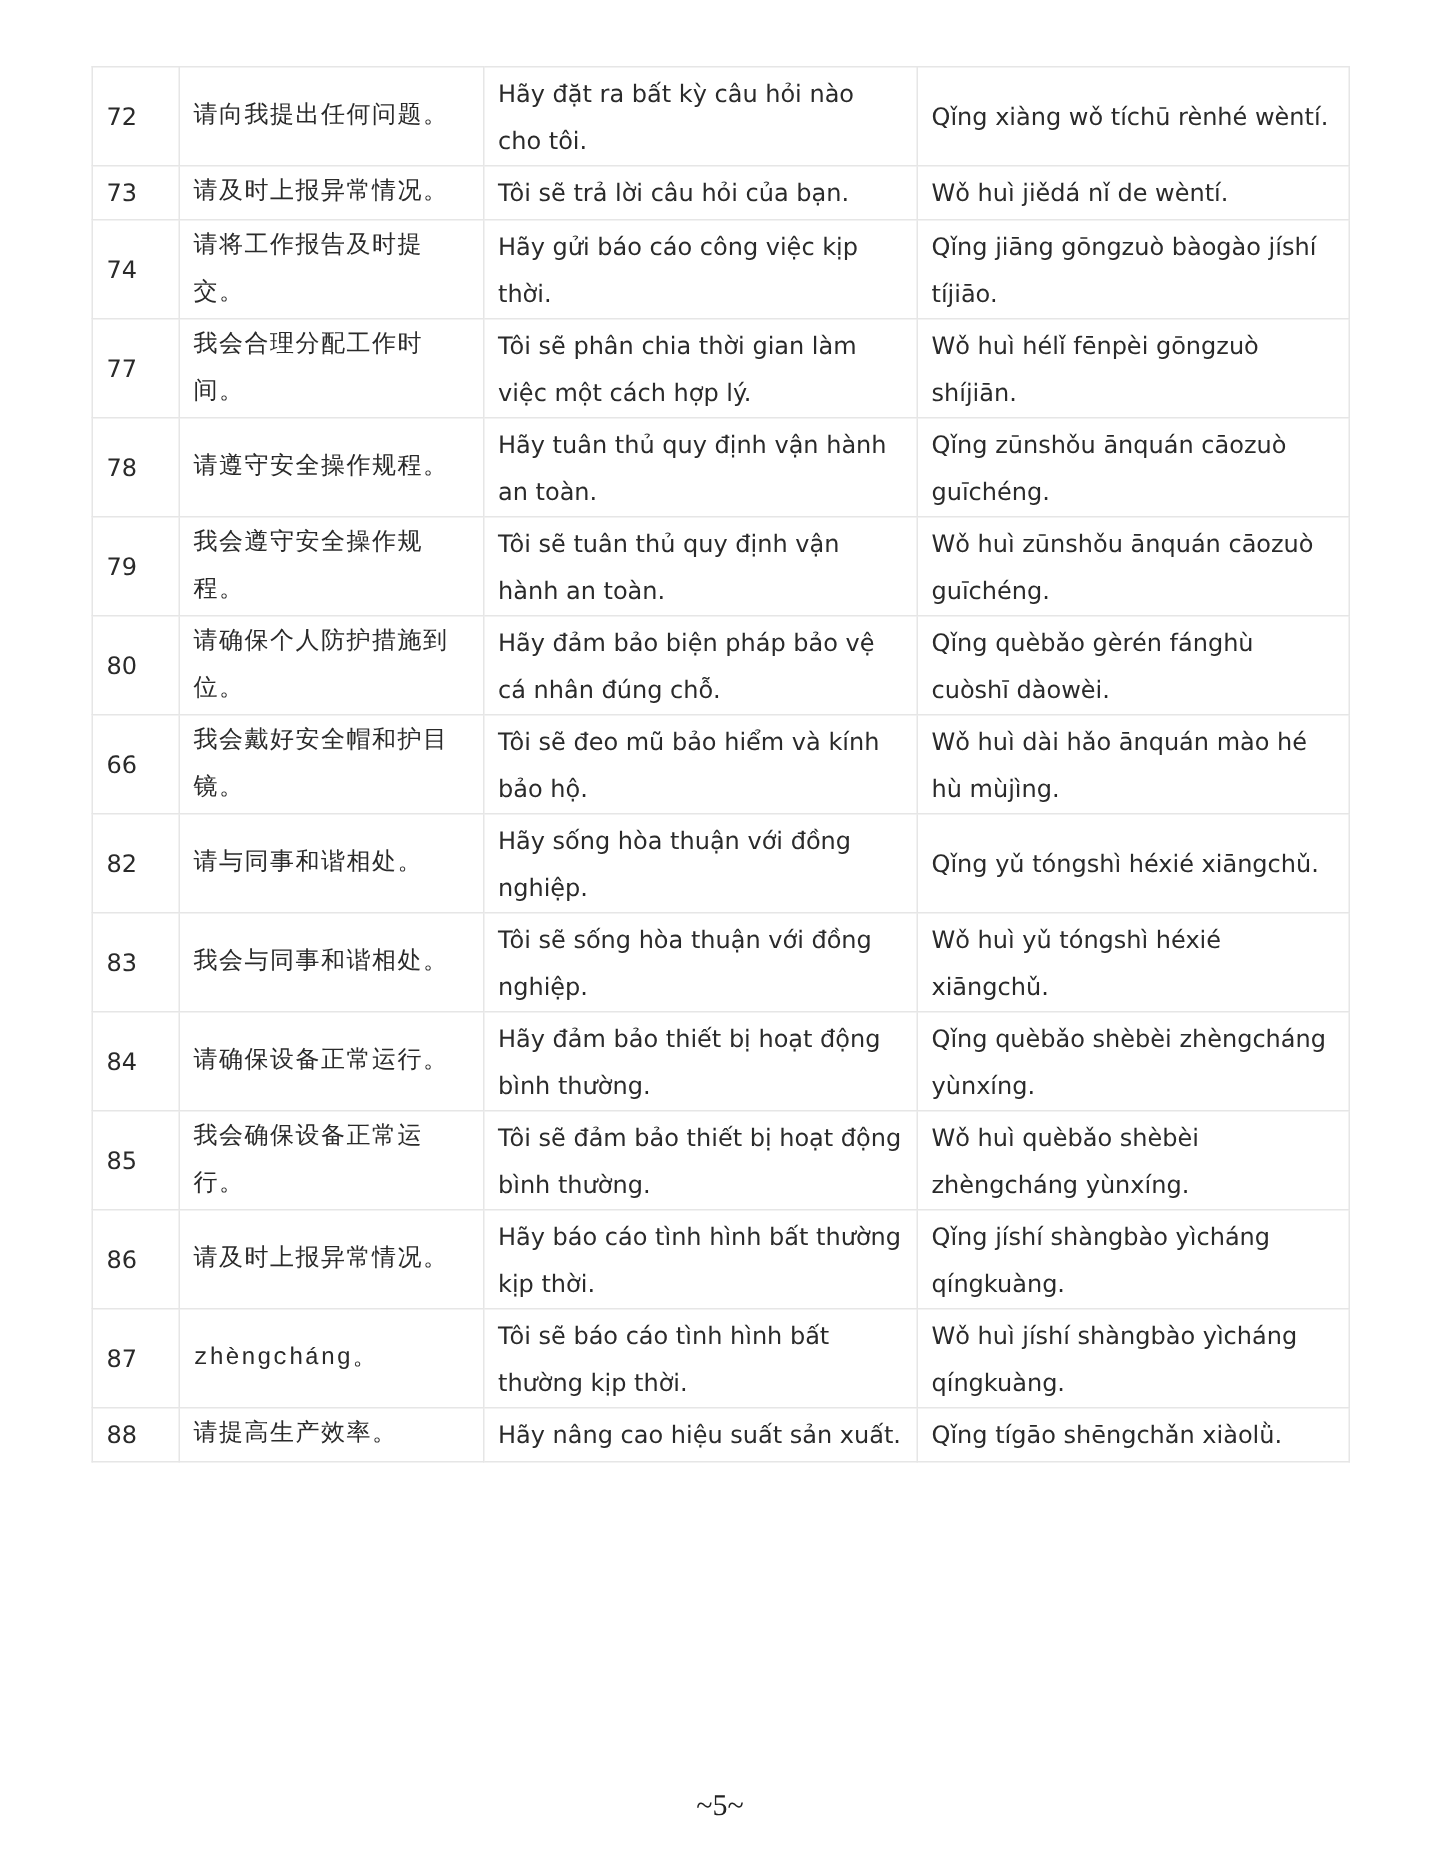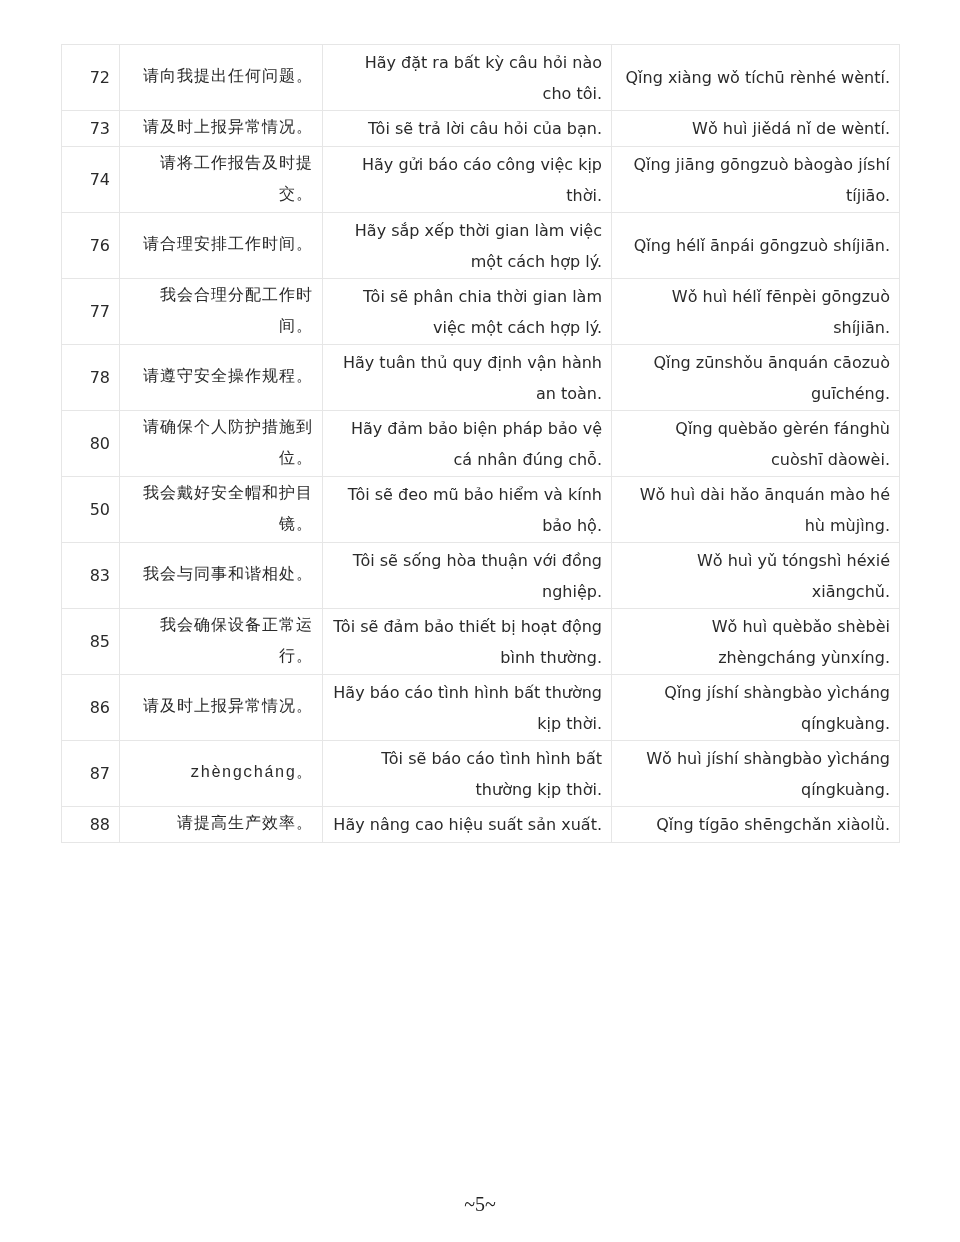--- a/index.html
+++ b/index.html
@@ -1,18 +1,18 @@
 <!DOCTYPE html>
 <html><head>
 <meta charset="utf-8">
 <style>
   html, body { margin: 0; padding: 0; background: #ffffff; }
   body { width: 960px; height: 1242px; position: relative; overflow: hidden;
          font-family: "DejaVu Sans", "Liberation Sans", sans-serif; color: #222; }
-  .page { position: absolute; left: 61px; top: 44px; width: 838px; text-align: right; }
+  .page { position: absolute; left: 61px; top: 44px; width: 838px; }
   table { border-collapse: collapse; width: 838px; table-layout: fixed; }
   col.c-num { width: 58px; }
   col.c-zh { width: 203px; }
   col.c-vi { width: 289px; }
   col.c-py { width: 288px; }
   td { border: 1px solid #e6e6e6; padding: 0 9px; vertical-align: middle;
        font-size: 16px; line-height: 31px; color: #2a2a2a; }
   td.num { padding-left: 9px; }
   td.zh { font-family: Liberation Mono, monospace; letter-spacing: 1px; }
   tr.h2 td { height: 65px; }
@@ -44,54 +44,66 @@
         <td class="vi">Tôi sẽ trả lời câu hỏi của bạn.</td>
         <td class="py">Wǒ huì jiědá nǐ de wèntí.</td>
       </tr>
       <tr class="h2">
         <td class="num">74</td>
         <td class="zh">请将工作报告及时提交。</td>
         <td class="vi">Hãy gửi báo cáo công việc kịp thời.</td>
         <td class="py">Qǐng jiāng gōngzuò bàogào jíshí tíjiāo.</td>
       </tr>
       <tr class="h2">
-        <td class="num">76</td>
-        <td class="zh">请合理安排工作时间。</td>
-        <td class="vi">Hãy sắp xếp thời gian làm việc một cách hợp lý.</td>
-        <td class="py">Qǐng hélǐ ānpái gōngzuò shíjiān.</td>
-      </tr>
-      <tr class="h2">
         <td class="num">77</td>
         <td class="zh">我会合理分配工作时间。</td>
         <td class="vi">Tôi sẽ phân chia thời gian làm việc một cách hợp lý.</td>
         <td class="py">Wǒ huì hélǐ fēnpèi gōngzuò shíjiān.</td>
       </tr>
       <tr class="h2">
         <td class="num">78</td>
         <td class="zh">请遵守安全操作规程。</td>
         <td class="vi">Hãy tuân thủ quy định vận hành an toàn.</td>
         <td class="py">Qǐng zūnshǒu ānquán cāozuò guīchéng.</td>
       </tr>
       <tr class="h2">
+        <td class="num">79</td>
+        <td class="zh">我会遵守安全操作规程。</td>
+        <td class="vi">Tôi sẽ tuân thủ quy định vận hành an toàn.</td>
+        <td class="py">Wǒ huì zūnshǒu ānquán cāozuò guīchéng.</td>
+      </tr>
+      <tr class="h2">
         <td class="num">80</td>
         <td class="zh">请确保个人防护措施到位。</td>
         <td class="vi">Hãy đảm bảo biện pháp bảo vệ cá nhân đúng chỗ.</td>
         <td class="py">Qǐng quèbǎo gèrén fánghù cuòshī dàowèi.</td>
       </tr>
       <tr class="h2">
-        <td class="num">50</td>
+        <td class="num">66</td>
         <td class="zh">我会戴好安全帽和护目镜。</td>
         <td class="vi">Tôi sẽ đeo mũ bảo hiểm và kính bảo hộ.</td>
         <td class="py">Wǒ huì dài hǎo ānquán mào hé hù mùjìng.</td>
+      </tr>
+      <tr class="h2">
+        <td class="num">82</td>
+        <td class="zh">请与同事和谐相处。</td>
+        <td class="vi">Hãy sống hòa thuận với đồng nghiệp.</td>
+        <td class="py">Qǐng yǔ tóngshì héxié xiāngchǔ.</td>
       </tr>
       <tr class="h2">
         <td class="num">83</td>
         <td class="zh">我会与同事和谐相处。</td>
         <td class="vi">Tôi sẽ sống hòa thuận với đồng nghiệp.</td>
         <td class="py">Wǒ huì yǔ tóngshì héxié xiāngchǔ.</td>
+      </tr>
+      <tr class="h2">
+        <td class="num">84</td>
+        <td class="zh">请确保设备正常运行。</td>
+        <td class="vi">Hãy đảm bảo thiết bị hoạt động bình thường.</td>
+        <td class="py">Qǐng quèbǎo shèbèi zhèngcháng yùnxíng.</td>
       </tr>
       <tr class="h2">
         <td class="num">85</td>
         <td class="zh">我会确保设备正常运行。</td>
         <td class="vi">Tôi sẽ đảm bảo thiết bị hoạt động bình thường.</td>
         <td class="py">Wǒ huì quèbǎo shèbèi zhèngcháng yùnxíng.</td>
       </tr>
       <tr class="h2">
         <td class="num">86</td>
         <td class="zh">请及时上报异常情况。</td>

